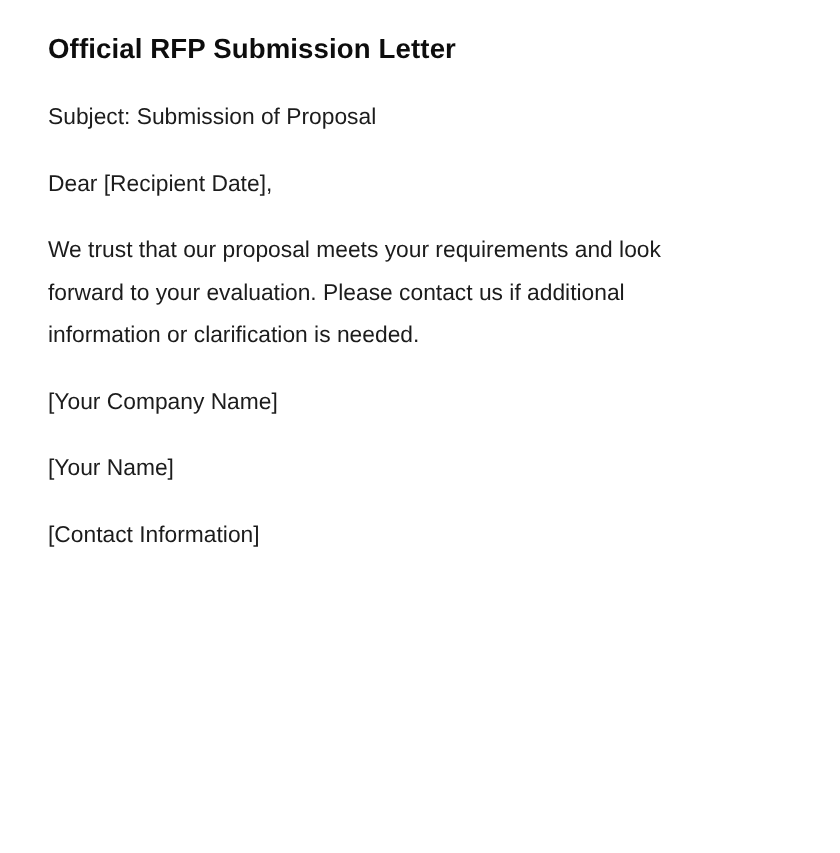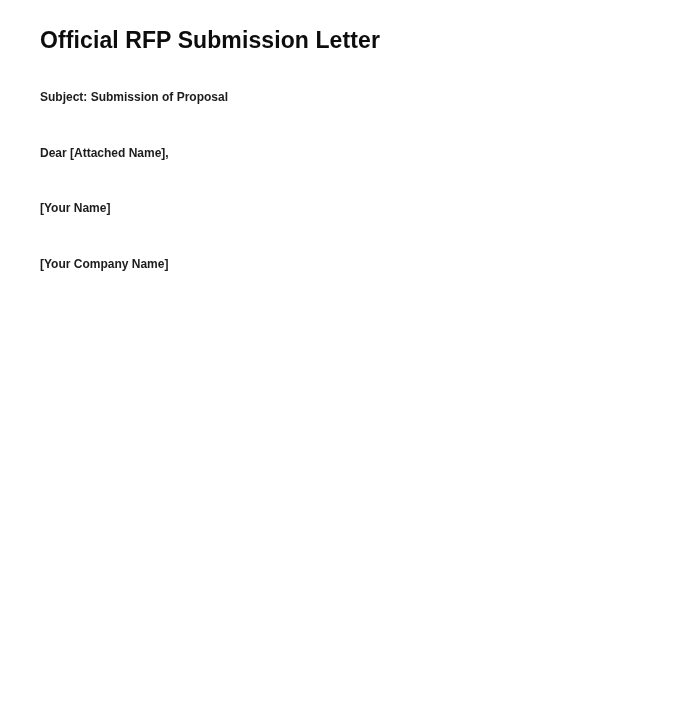--- a/index.html
+++ b/index.html
@@ -24,38 +24,42 @@
   .doc-title {
     margin: 0 0 25px 0;
     font-size: 23px;
     line-height: 29px;
     font-weight: 700;
     color: #0d0d0d;
     letter-spacing: 0.1px;
   }
   .doc p {
     margin: 0 0 20px 0;
-    font-size: 12px;
+    font-size: 19px;
     line-height: 35.5px;
-    font-weight: 700;
+    font-weight: 400;
     color: #1c1c1c;
     max-width: 632px;
     white-space: pre-line;
   }
 </style>
 </head>
 <body>
 
 <div class="doc">
   <h1 class="doc-title">Official RFP Submission Letter</h1>
 
   <p>Subject: Submission of Proposal</p>
 
-  <p>Dear [Attached Name],</p>
+  <p>Dear [Recipient Date],</p>
 
 
+  <p>We trust that our proposal meets your requirements and look
+forward to your evaluation. Please contact us if additional
+information or clarification is needed.</p>
 
+
+  <p>[Your Company Name]</p>
 
   <p>[Your Name]</p>
 
-  <p>[Your Company Name]</p>
-
+  <p>[Contact Information]</p>
 </div>
 
 </body></html>

